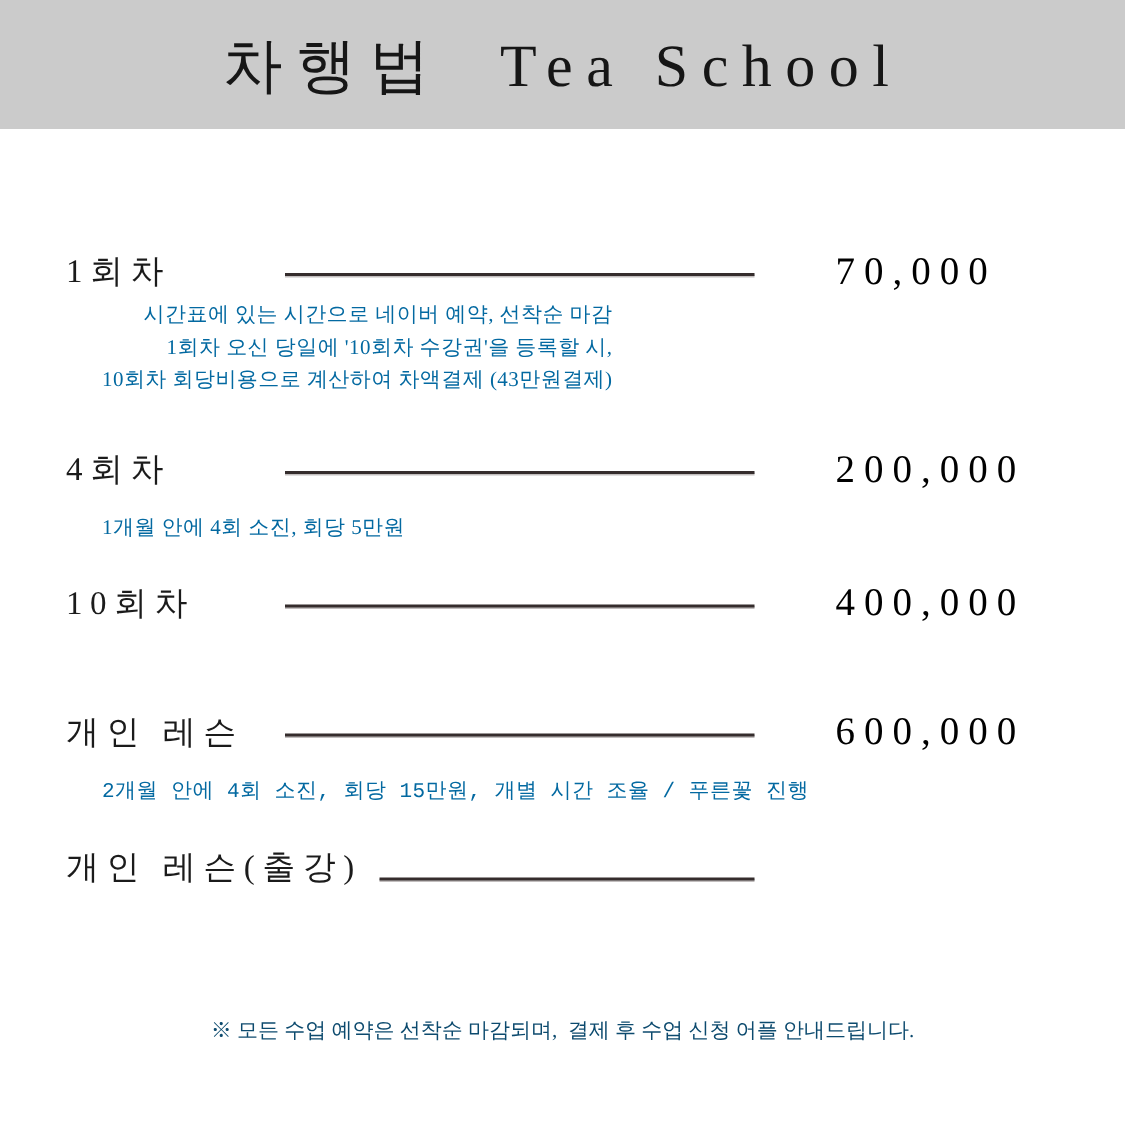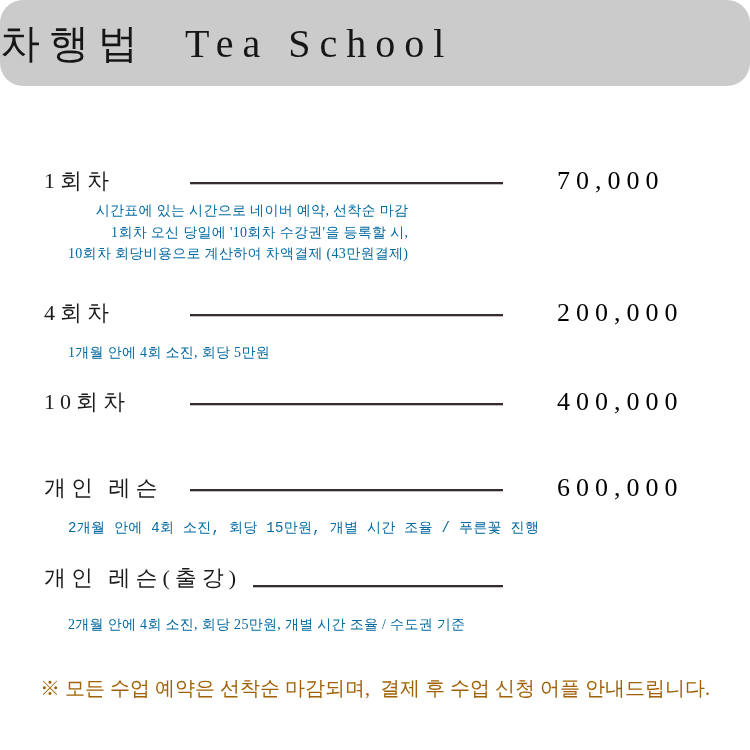--- a/index.html
+++ b/index.html
@@ -18,21 +18,21 @@
   }
   .header-band {
     position: absolute;
     top: 0;
     left: 0;
     width: 750px;
     height: 86px;
     background: #cbcbcb;
     display: flex;
     align-items: center;
-    border-radius: 23px;
+    justify-content: center;
   }
   .page-title {
     margin: 0;
     font-weight: 400;
     font-size: 40px;
     letter-spacing: 9px;
     color: #161616;
     white-space: pre;
   }
   .row {
@@ -99,23 +99,23 @@
     white-space: pre;
     text-align: right;
   }
   .footer-note {
     position: absolute;
     top: 676px;
     left: 0;
     width: 750px;
     margin: 0;
     text-align: center;
-    font-size: 20px;
+    font-size: 14px;
     line-height: 24px;
-    color: #a16207;
+    color: #0c4a6e;
     white-space: pre;
   }
 </style>
 </head>
 <body>
 
 <div class="page">
 
   <header class="header-band">
     <h1 class="page-title">차행법  Tea School</h1>
@@ -152,20 +152,17 @@
     <div class="row-rule"></div>
     <div class="row-price">600,000</div>
     <div class="row-details">
       <p class="detail-line">2개월 안에 4회 소진, 회당 15만원, 개별 시간 조율 / 푸른꽃 진행</p>
     </div>
   </section>
 
   <section class="row r5">
     <div class="row-label">개인 레슨(출강)</div>
     <div class="row-rule"></div>
-    <div class="row-details">
-      <p class="detail-line">2개월 안에 4회 소진, 회당 25만원, 개별 시간 조율 / 수도권 기준</p>
-    </div>
   </section>
 
   <p class="footer-note">※ 모든 수업 예약은 선착순 마감되며,  결제 후 수업 신청 어플 안내드립니다.</p>
 
 </div>
 
 </body></html>

